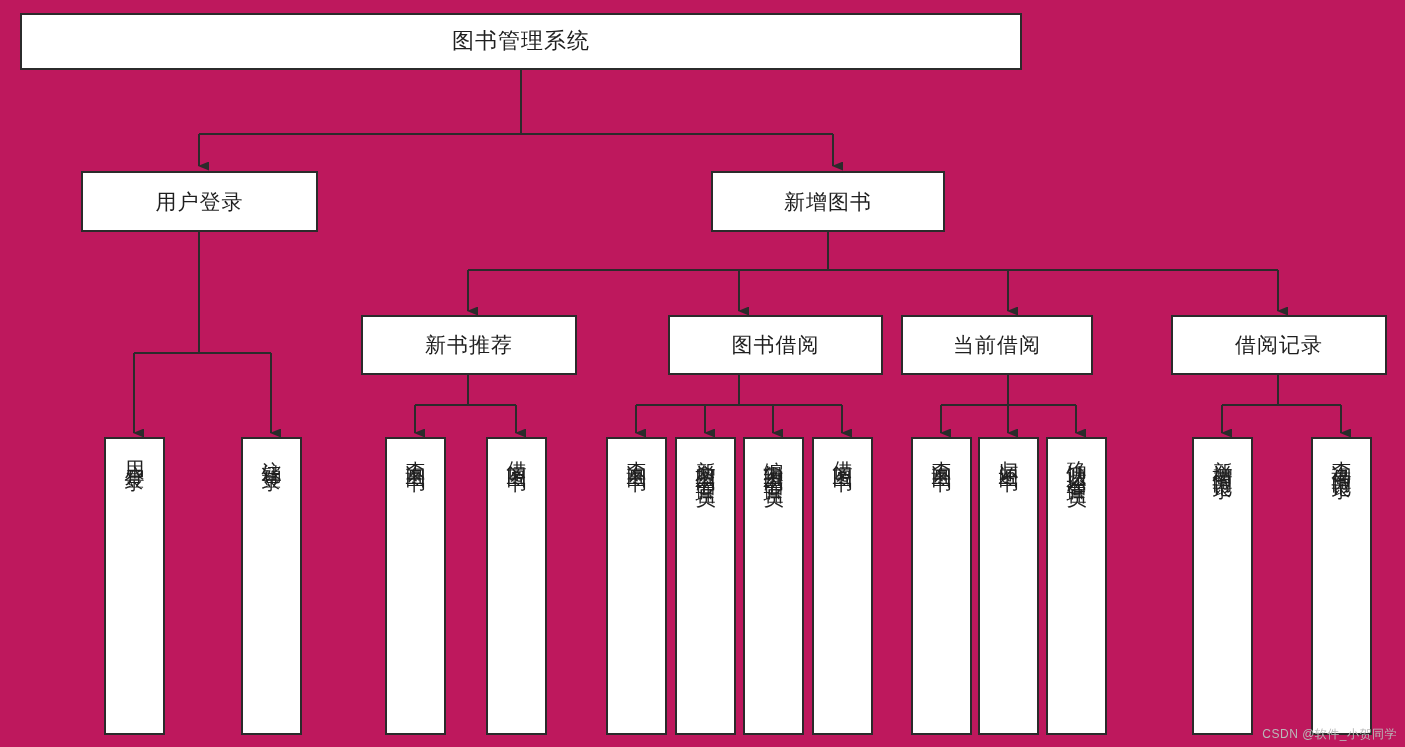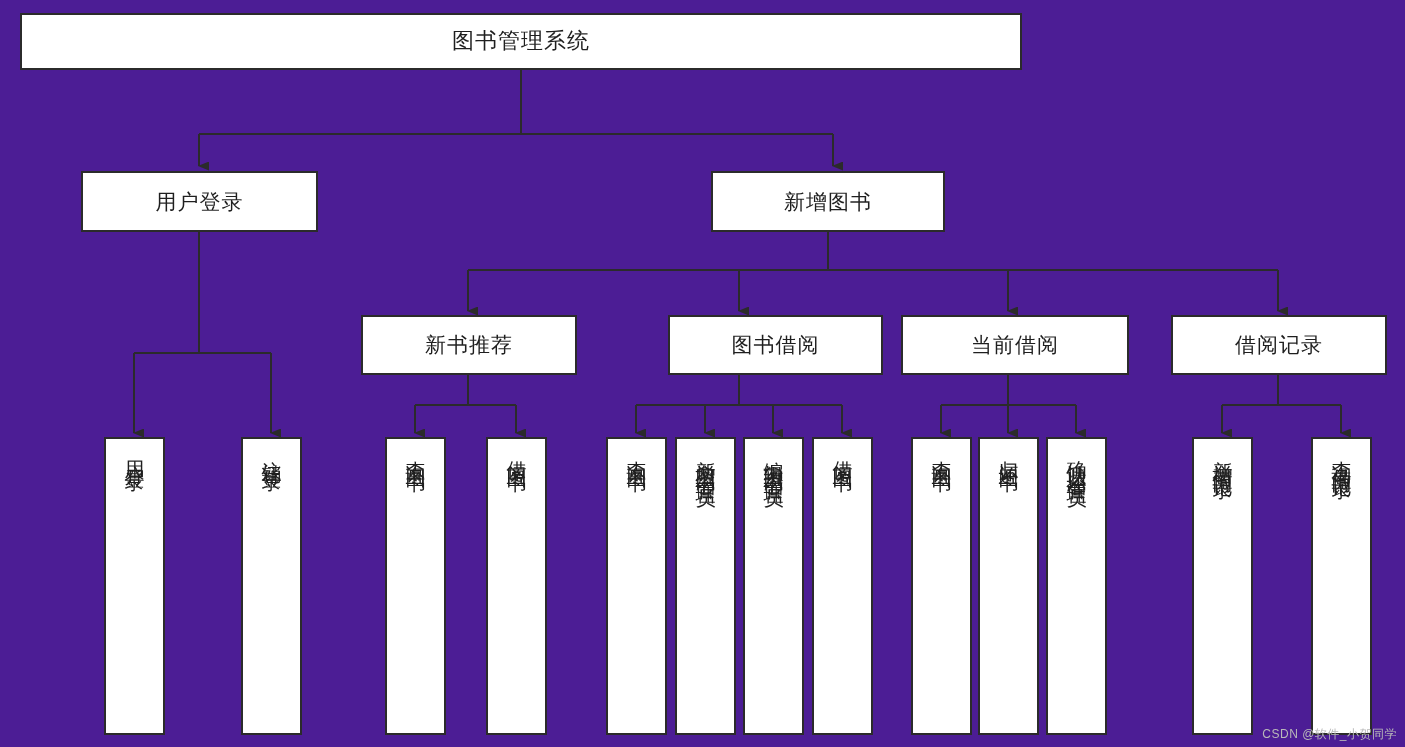--- a/index.html
+++ b/index.html
@@ -8,21 +8,21 @@
     padding: 0;
     background: #ffffff;
   }
   body {
     font-family: "Liberation Sans", "DejaVu Sans", sans-serif;
   }
   #canvas {
     position: relative;
     width: 1405px;
     height: 747px;
-    background: #4c1d95;
+    background: #be185d;
     overflow: hidden;
   }
   #edges {
     position: absolute;
     left: 0;
     top: 0;
     width: 1405px;
     height: 747px;
     pointer-events: none;
   }
@@ -141,21 +141,21 @@
   </div>
 
   <div class="node horiz" style="left:361px; top:315px; width:216px; height:60px;">
     <span>新书推荐</span>
   </div>
 
   <div class="node horiz" style="left:632px; top:315px; width:215px; height:60px;margin-left:36px;">
     <span>图书借阅</span>
   </div>
 
-  <div class="node horiz" style="left:901px; top:315px; width:228px; height:60px;">
+  <div class="node horiz" style="left:901px; top:315px; width:192px; height:60px;">
     <span>当前借阅</span>
   </div>
 
   <div class="node horiz" style="left:1171px; top:315px; width:216px; height:60px;">
     <span>借阅记录</span>
   </div>
 
   <div class="node leaf" style="left:104px; top:437px; width:61px; height:298px;">
     <span class="vtext">用户登录</span>
   </div>

